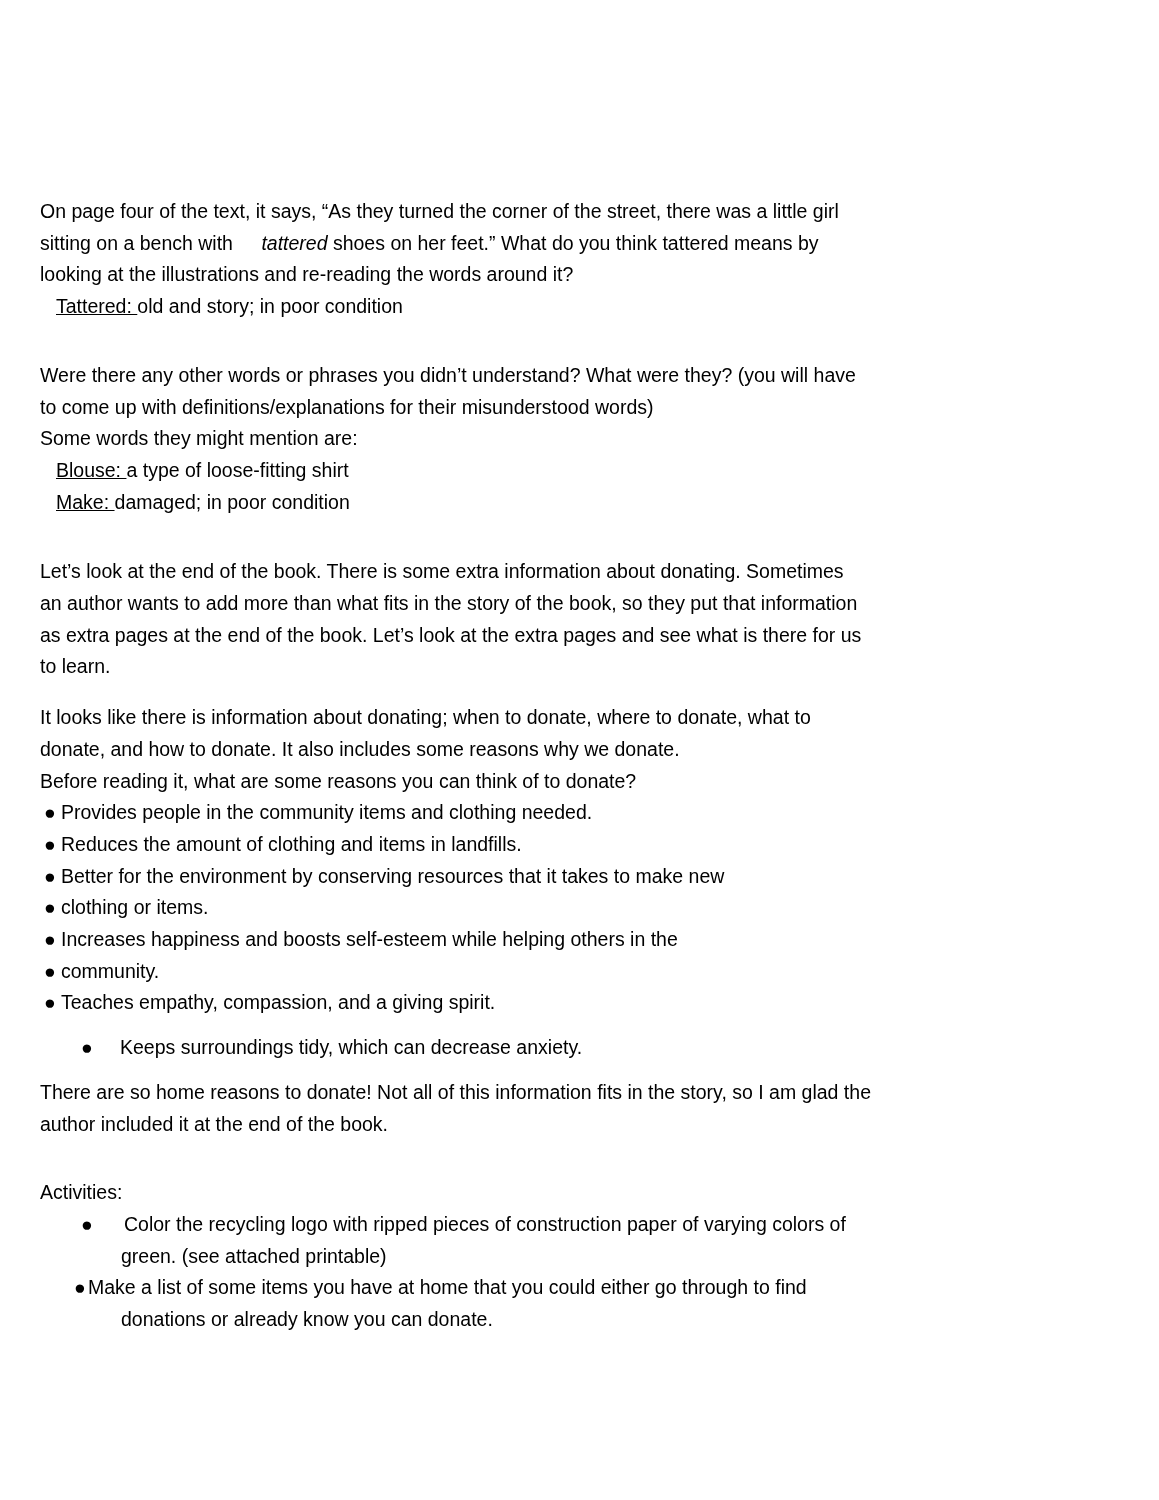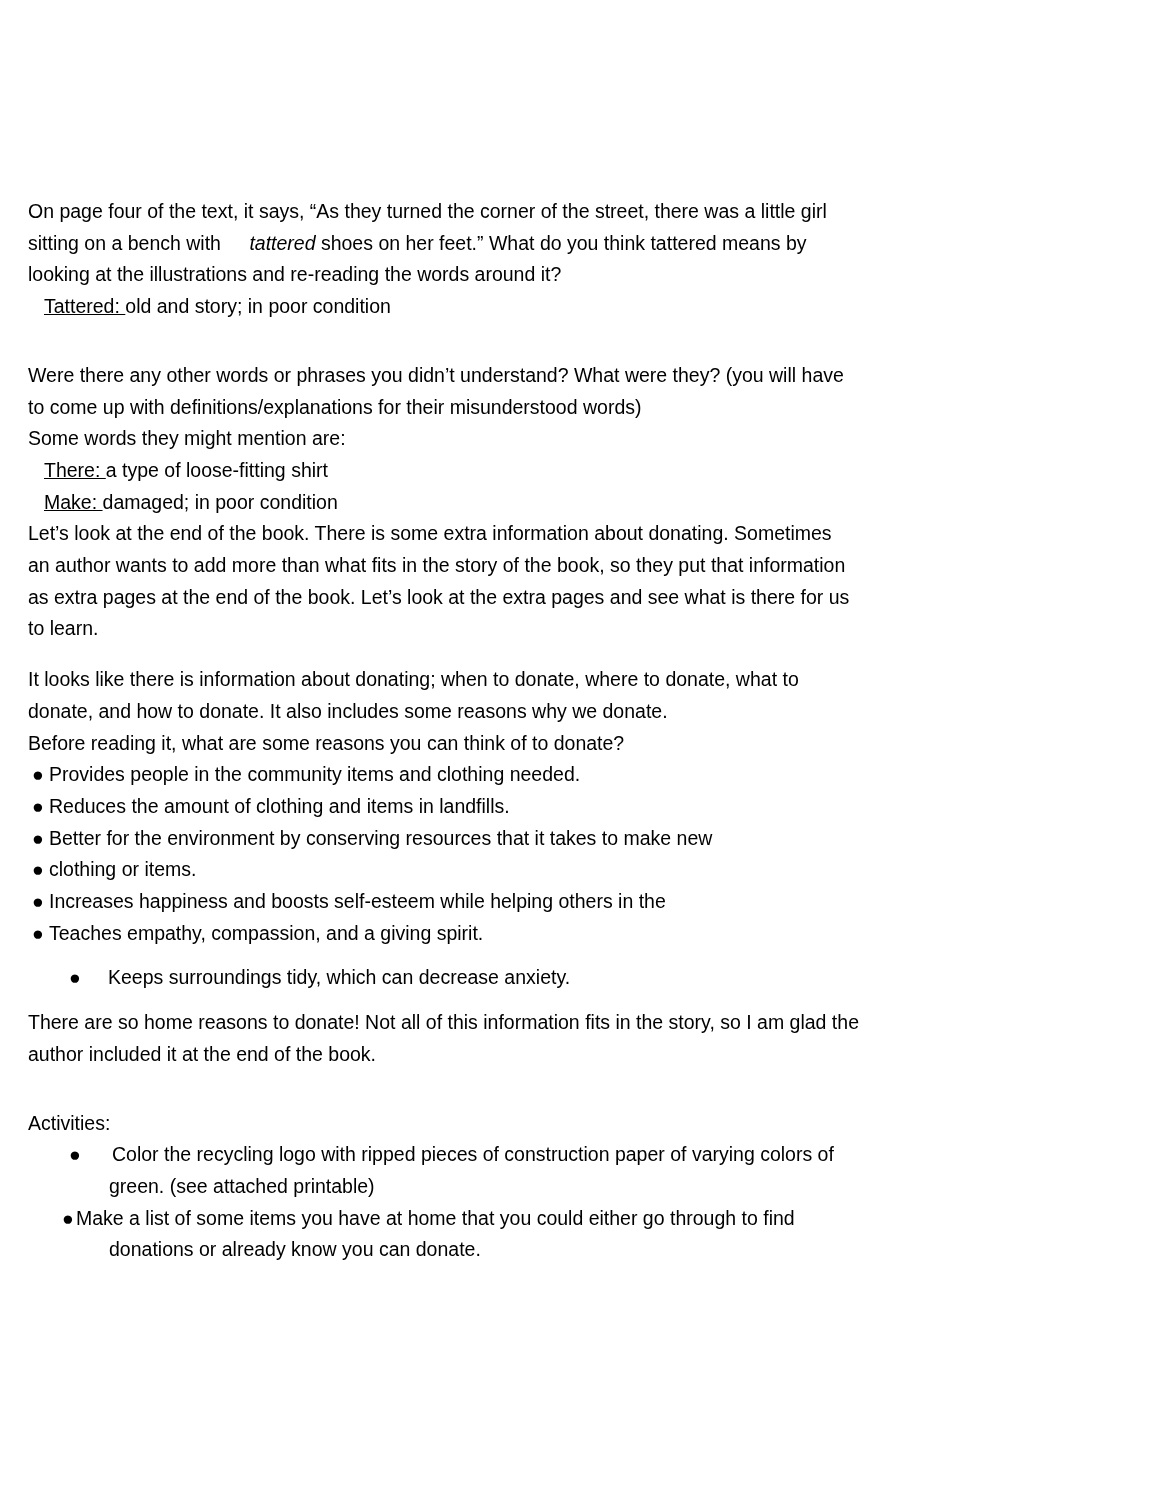--- a/index.html
+++ b/index.html
@@ -6,27 +6,27 @@
   body {
     width: 1159px;
     height: 1500px;
     background: #ffffff;
     color: #000000;
     font-family: "Liberation Sans", sans-serif;
     font-size: 19.5px;
     line-height: 31.7px;
     overflow: hidden;
   }
-  .page { padding: 196px 40px 0 28px; }
+  .page { padding: 196px 40px 0 40px; }
   .para { margin: 0; }
   .line { display: block; white-space: pre; }
   .italic { font-style: italic; margin-left: 23px; }
   .u { text-decoration: underline; margin-left: 16px; }
   .mt37 { margin-top: 37px; }
-  .mt38 { }
+  .mt38 { margin-top: 38px; }
   .mt33 { margin-top: 19px; }
   .mt3  { margin-top: 13px; }
   
   .b1 { padding-left: 4px; }           
   .b1 .glyph { display: inline-block; width: 17px; }
   .b2 { padding-left: 41px; }          
   .b2 .glyph-wide { display: inline-block; width: 43px; }
   .b2 .glyph-sub  { display: inline-block; width: 39px; }
   .b3 { padding-left: 34px; }          
   .b3 .glyph { display: inline-block; width: 14px; }
@@ -41,21 +41,21 @@
     <span class="line">On page four of the text, it says, “As they turned the corner of the street, there was a little girl</span>
     <span class="line"><span>sitting on a bench with </span><span class="italic">tattered</span><span> shoes on her feet.” What do you think tattered means by</span></span>
     <span class="line">looking at the illustrations and re-reading the words around it?</span>
     <span class="line"><span class="u">Tattered: </span><span>old and story; in poor condition</span></span>
   </div>
 
   <div class="para mt37">
     <span class="line">Were there any other words or phrases you didn’t understand? What were they? (you will have</span>
     <span class="line">to come up with definitions/explanations for their misunderstood words)</span>
     <span class="line">Some words they might mention are:</span>
-    <span class="line"><span class="u">There: </span><span>a type of loose-fitting shirt</span></span>
+    <span class="line"><span class="u">Blouse: </span><span>a type of loose-fitting shirt</span></span>
     <span class="line"><span class="u">Make: </span><span>damaged; in poor condition</span></span>
   </div>
 
   <div class="para mt38">
     <span class="line">Let’s look at the end of the book. There is some extra information about donating. Sometimes</span>
     <span class="line">an author wants to add more than what fits in the story of the book, so they put that information</span>
     <span class="line">as extra pages at the end of the book. Let’s look at the extra pages and see what is there for us</span>
     <span class="line">to learn.</span>
   </div>
 
@@ -64,20 +64,21 @@
     <span class="line">donate, and how to donate. It also includes some reasons why we donate.</span>
     <span class="line">Before reading it, what are some reasons you can think of to donate?</span>
   </div>
 
   <div class="para">
     <span class="line b1"><span class="glyph">●</span><span>Provides people in the community items and clothing needed.</span></span>
     <span class="line b1"><span class="glyph">●</span><span>Reduces the amount of clothing and items in landfills.</span></span>
     <span class="line b1"><span class="glyph">●</span><span>Better for the environment by conserving resources that it takes to make new</span></span>
     <span class="line b1"><span class="glyph">●</span><span>clothing or items.</span></span>
     <span class="line b1"><span class="glyph">●</span><span>Increases happiness and boosts self-esteem while helping others in the</span></span>
+    <span class="line b1"><span class="glyph">●</span><span>community.</span></span>
     <span class="line b1"><span class="glyph">●</span><span>Teaches empathy, compassion, and a giving spirit.</span></span>
     <span class="line b2 mt3"><span class="glyph-sub">●</span><span>Keeps surroundings tidy, which can decrease anxiety.</span></span>
   </div>
 
   <div class="para mt3">
     <span class="line">There are so home reasons to donate! Not all of this information fits in the story, so I am glad the</span>
     <span class="line">author included it at the end of the book.</span>
   </div>
 
   <div class="para mt37">

